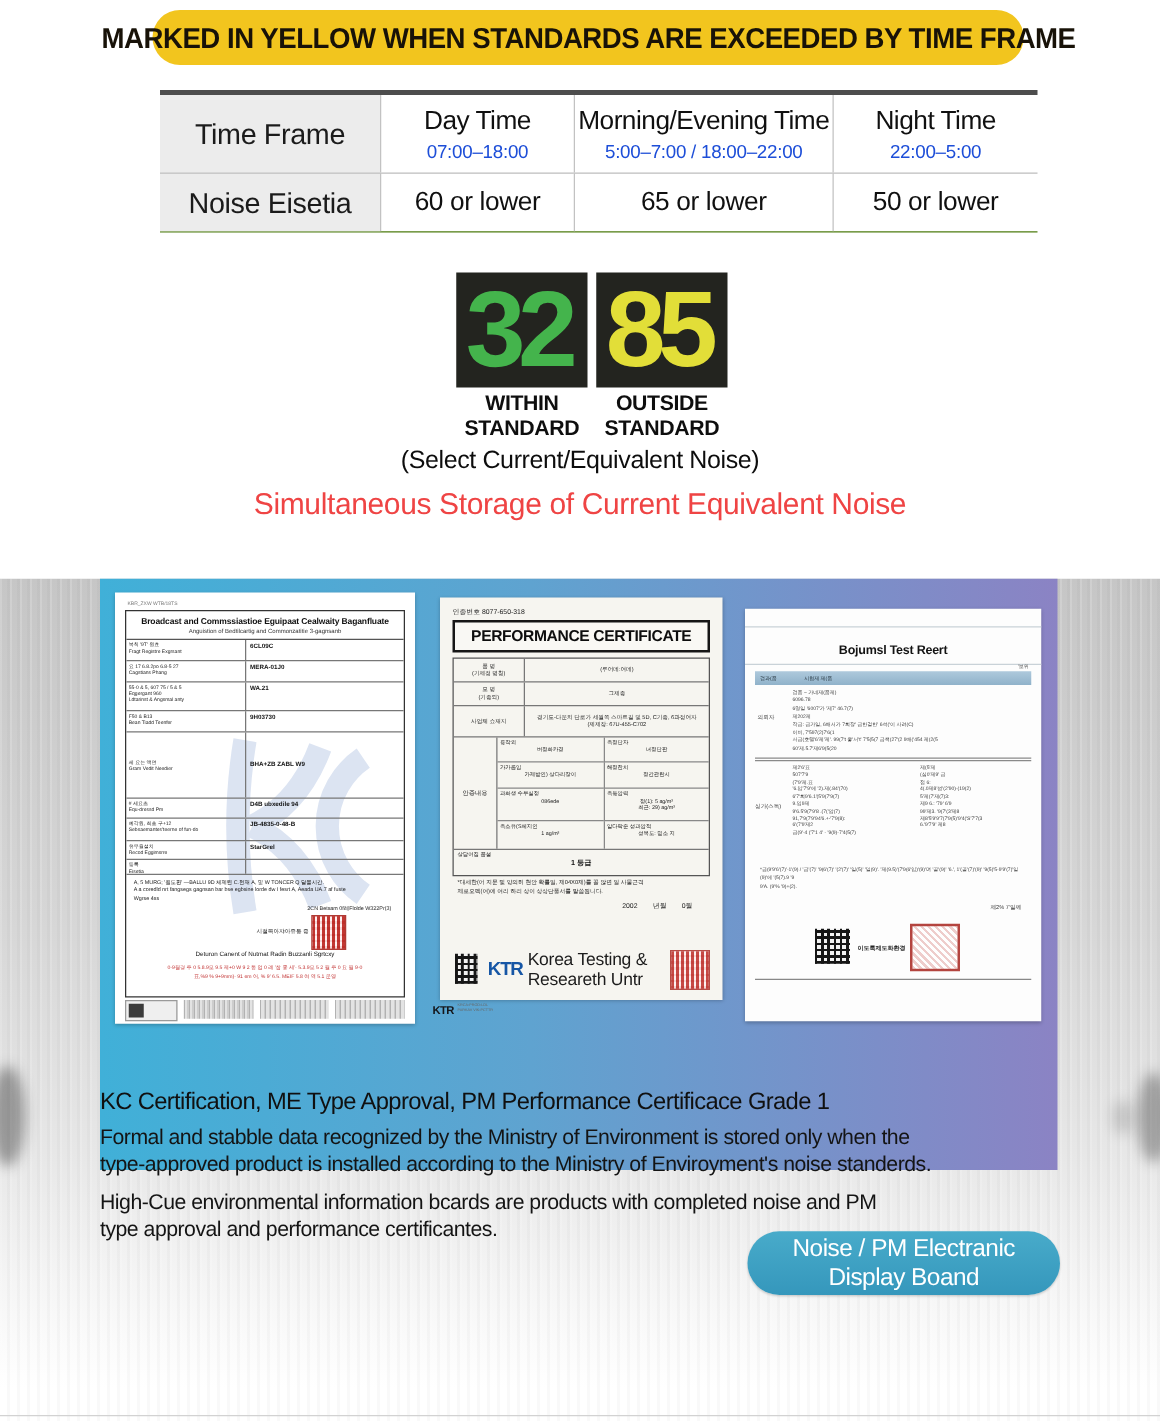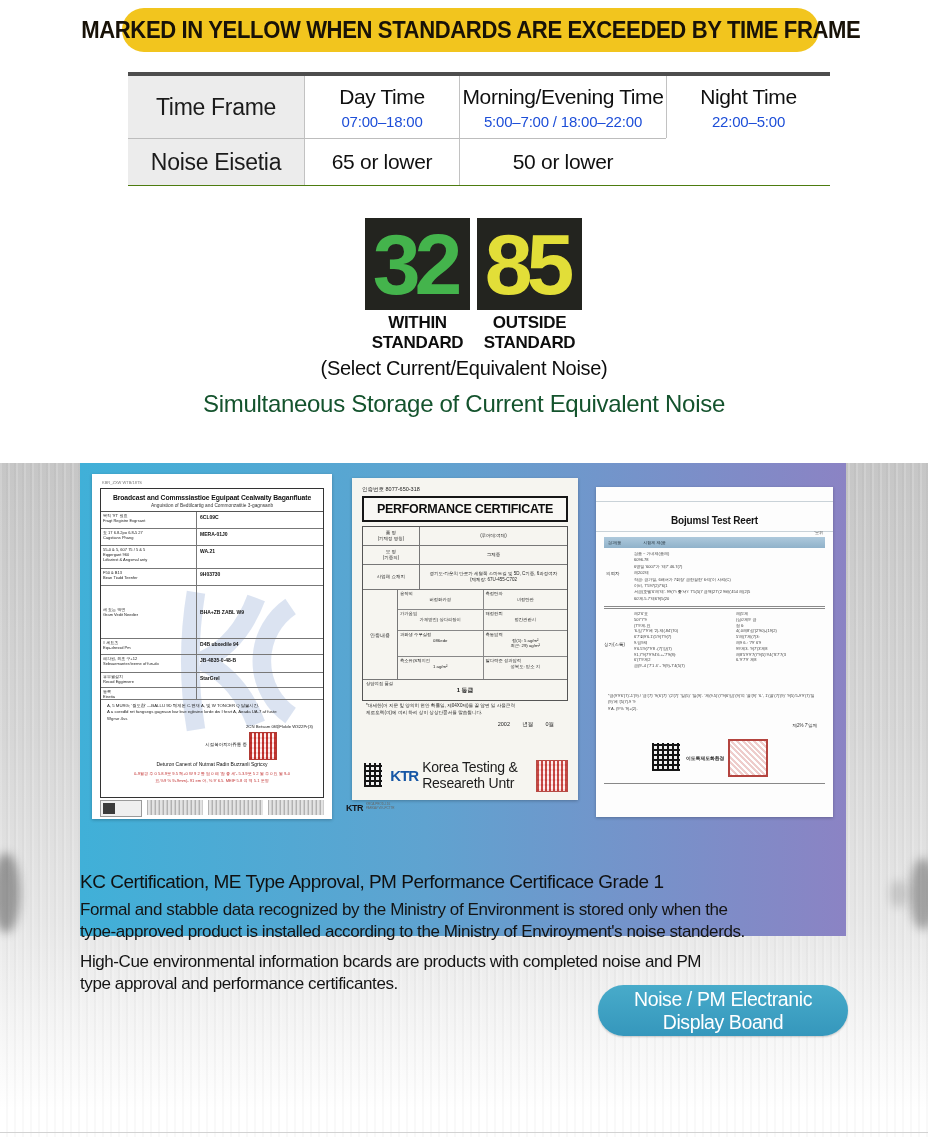--- a/index.html
+++ b/index.html
@@ -27,21 +27,21 @@
   
   .led-row{position:absolute;left:365px;top:218px;display:flex;gap:7px;}
   .led{width:105px;height:92px;background:#23241f;display:flex;align-items:center;justify-content:center;}
   .digits{font-size:86px;font-weight:bold;line-height:1;letter-spacing:-6px;padding-right:6px;}
   .digits.green{color:#44b44c;}
   .digits.yellow{color:#e2de38;}
   .led-labels{position:absolute;left:365px;top:313px;width:217px;display:flex;gap:7px;}
   .led-label{width:105px;text-align:center;font-weight:bold;font-size:17px;line-height:20px;color:#0e0e0e;letter-spacing:-.3px;}
 
   .select-note{position:absolute;left:0;top:357px;width:928px;text-align:center;font-size:20px;color:#0d0d0d;letter-spacing:-.3px;}
-  .storage-title{position:absolute;left:0;top:390px;width:928px;text-align:center;font-size:24px;color:#14532d;letter-spacing:-.3px;}
+  .storage-title{position:absolute;left:0;top:390px;width:928px;text-align:center;font-size:24px;color:#ef4444;letter-spacing:-.3px;}
 
   
   .gray-band{position:absolute;left:0;top:463px;width:928px;height:674px;
     background:linear-gradient(180deg,#c6c6c6 0%,#d6d6d6 40%,#e7e7e7 68%,#f7f7f7 86%,#ffffff 96%);}
   .gray-band::after{content:"";position:absolute;inset:0;
     background:repeating-linear-gradient(90deg, rgba(255,255,255,.16) 0 2px, rgba(0,0,0,0) 2px 6px, rgba(0,0,0,.025) 6px 8px);}
   .smudge{position:absolute;filter:blur(5px);border-radius:50%;}
   .smudge.l{left:-8px;top:853px;width:28px;height:80px;background:rgba(35,35,35,.4);}
   .smudge.r{right:-8px;top:858px;width:26px;height:72px;background:rgba(35,35,35,.35);}
   .smudge.r2{right:22px;top:880px;width:16px;height:28px;background:rgba(0,0,0,.14);}
@@ -159,20 +159,21 @@
     </div>
     <div class="std-cell vline">
       <div class="std-title">Morning/Evening Time</div>
       <div class="std-hours">5:00–7:00 / 18:00–22:00</div>
     </div>
     <div class="std-cell vline">
       <div class="std-title">Night Time</div>
       <div class="std-hours">22:00–5:00</div>
     </div>
     <div class="std-cell std-label hline">Noise Eisetia</div>
+    <div class="std-cell vline hline std-val">60 or lower</div>
     <div class="std-cell vline hline std-val">65 or lower</div>
     <div class="std-cell vline hline std-val">50 or lower</div>
   </div>
 
   <div class="led-row">
     <div class="led">
       <span class="digits green">32</span>
     </div>
     <div class="led">
       <span class="digits yellow">85</span>

